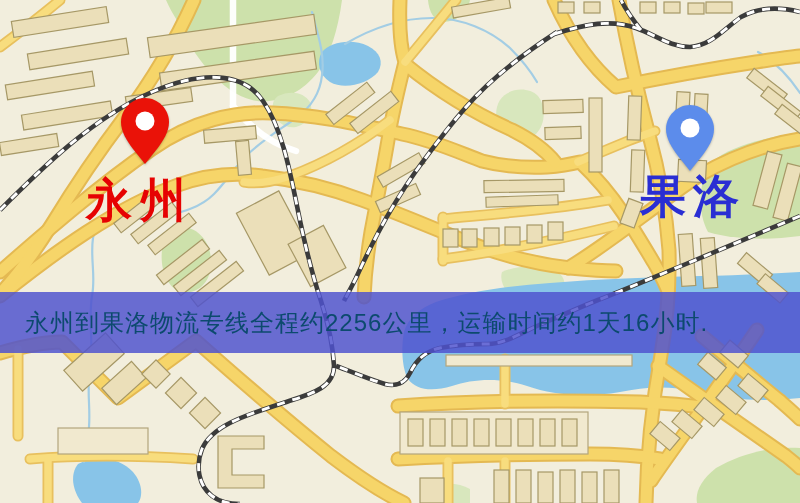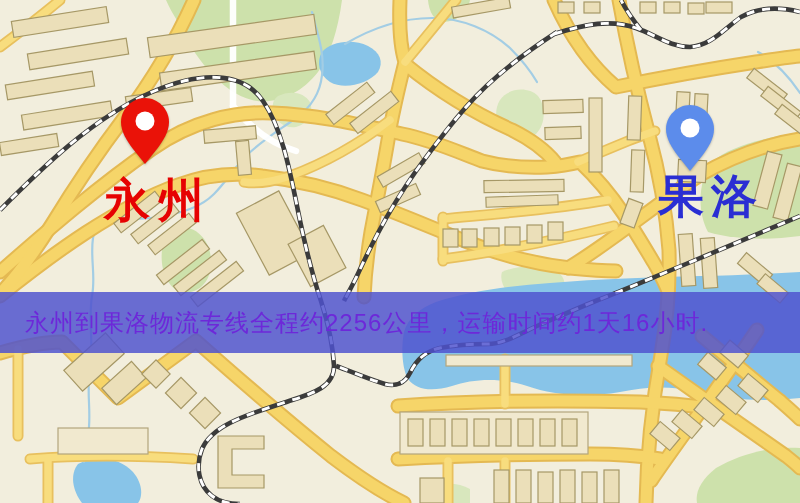--- a/index.html
+++ b/index.html
@@ -16,25 +16,25 @@
   .grn{fill:#cde1ab;stroke:none;}
   .grn2{fill:#d8e7bd;stroke:none;}
   .wat{fill:#88c4e8;stroke:none;}
   .stream{fill:none;stroke:#a3cde4;stroke-width:2.2;stroke-linecap:round;}
   .b{fill:#ebdfb9;stroke:#a69866;stroke-width:1.2;}
   .bl{fill:#f1e9cf;stroke:#b3a67c;stroke-width:1.2;}
   
   .pin{position:absolute;filter:drop-shadow(0 1px 1px rgba(0,0,0,.25));}
   .pin-origin{left:117px;top:96px;}
   .pin-dest{left:662px;top:103px;}
-  .city-label{position:absolute;font-family:"Liberation Serif","DejaVu Serif",serif;font-weight:bold;font-size:46px;line-height:1;white-space:nowrap;margin-left:18px;}
+  .city-label{position:absolute;font-family:"Liberation Serif","DejaVu Serif",serif;font-weight:bold;font-size:46px;line-height:1;white-space:nowrap;}
   .origin-label{left:86px;top:178px;color:#e60202;letter-spacing:8px;}
   .dest-label{left:640px;top:174px;color:#2a2ed3;letter-spacing:7px;text-align:right;}
   .banner{position:absolute;left:0;top:292px;width:800px;height:61px;background:rgba(79,82,206,0.84);display:flex;align-items:center;box-sizing:border-box;padding-left:25px;}
-  .banner-text{color:#6d28d9;font-size:24px;letter-spacing:1px;white-space:nowrap;}
+  .banner-text{color:#0c4a6e;font-size:24px;letter-spacing:1px;white-space:nowrap;}
 </style>
 </head>
 <body>
 
 <div class="stage">
 
   <svg class="map-svg" width="800" height="503" viewBox="0 0 800 503">
     <defs>
       <path id="yA" d="M0,272 C50,228 100,185 152,149 C192,121 235,111 272,113 C320,115 360,125 402,134 C432,140 458,152 482,161 C505,167 525,168 547,167 C562,166 572,164 580,162 C600,181 613,198 623,213 C635,231 645,248 654,263 C660,273 664,282 668,291"></path>
       <path id="yB" d="M0,296 C55,252 115,208 178,185 C205,175 235,172 262,176 C295,180 330,188 362,200 C395,212 430,227 465,241 C500,255 535,264 570,268 C590,270 605,271 616,271"></path>

